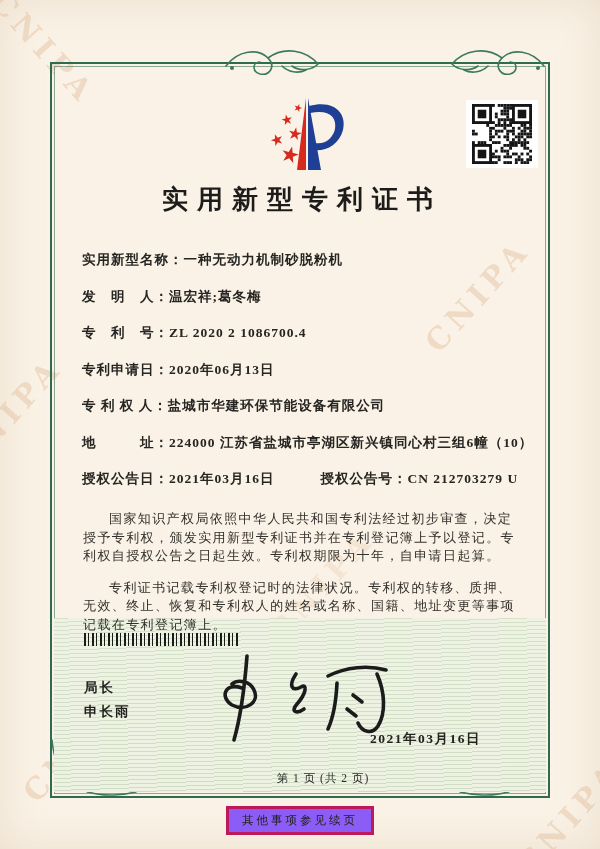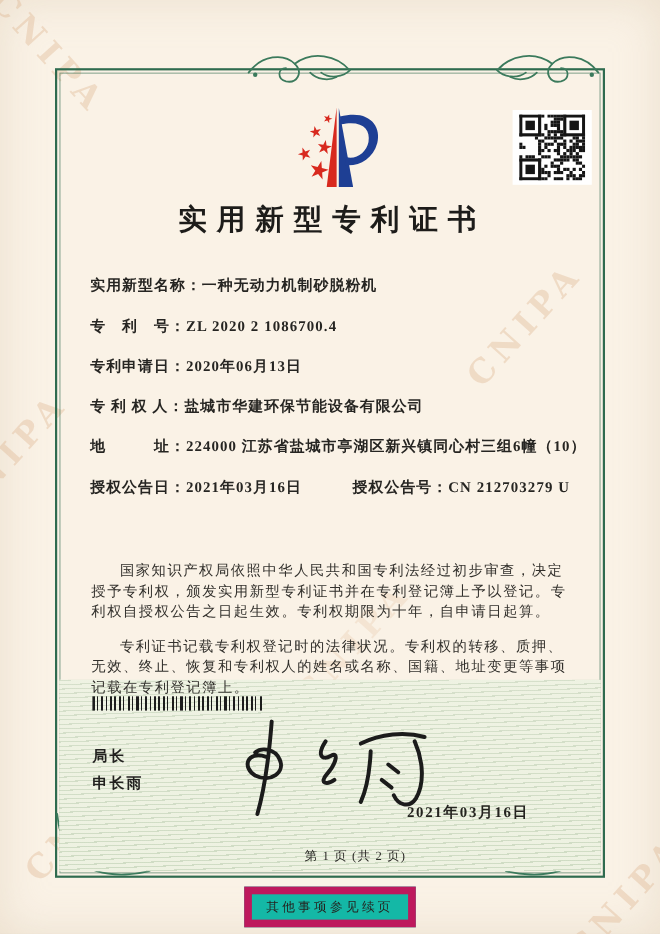--- a/index.html
+++ b/index.html
@@ -70,22 +70,22 @@
   .issue-date{
     position:absolute;left:370px;top:730px;font-size:13.5px;letter-spacing:1.5px;
     color:#24231f;font-weight:600;
   }
   .page-info{
     position:absolute;left:0;top:771px;width:100%;text-align:center;
     font-size:11.5px;color:#2c2b28;letter-spacing:1px;padding-left:23px;
   }
   .note-box{
     position:absolute;left:50%;top:806px;transform:translateX(-50%);
-    border:7px solid #be185d;padding:4px 13px;font-size:11.5px;
-    letter-spacing:3px;color:#24231f;background:#14b8a6;white-space:nowrap;
+    border:3px solid #be185d;padding:4px 13px;font-size:11.5px;
+    letter-spacing:3px;color:#24231f;background:#8b5cf6;white-space:nowrap;
   }
 </style>
 </head>
 <body>
 
 <div class="page">
 
   <div class="wm cw" style="left:-26px;top:30px;">CNIPA</div>
   <div class="wm" style="left:408px;top:278px;">CNIPA</div>
   <div class="wm" style="left:-60px;top:396px;">CNIPA</div>
@@ -309,20 +309,24 @@
   </div>
 
   <h1 class="title">实用新型专利证书</h1>
 
   <div class="fields">
     <div class="row">
       <span class="lab">实用新型名称：</span>
       <span class="val">一种无动力机制砂脱粉机</span>
     </div>
     <div class="row">
+      <span class="lab">发　明　人：</span>
+      <span class="val">温宏祥;葛冬梅</span>
+    </div>
+    <div class="row">
       <span class="lab">专　利　号：</span>
       <span class="val">ZL 2020 2 1086700.4</span>
     </div>
     <div class="row">
       <span class="lab">专利申请日：</span>
       <span class="val">2020年06月13日</span>
     </div>
     <div class="row">
       <span class="lab">专 利 权 人：</span>
       <span class="val">盐城市华建环保节能设备有限公司</span>

